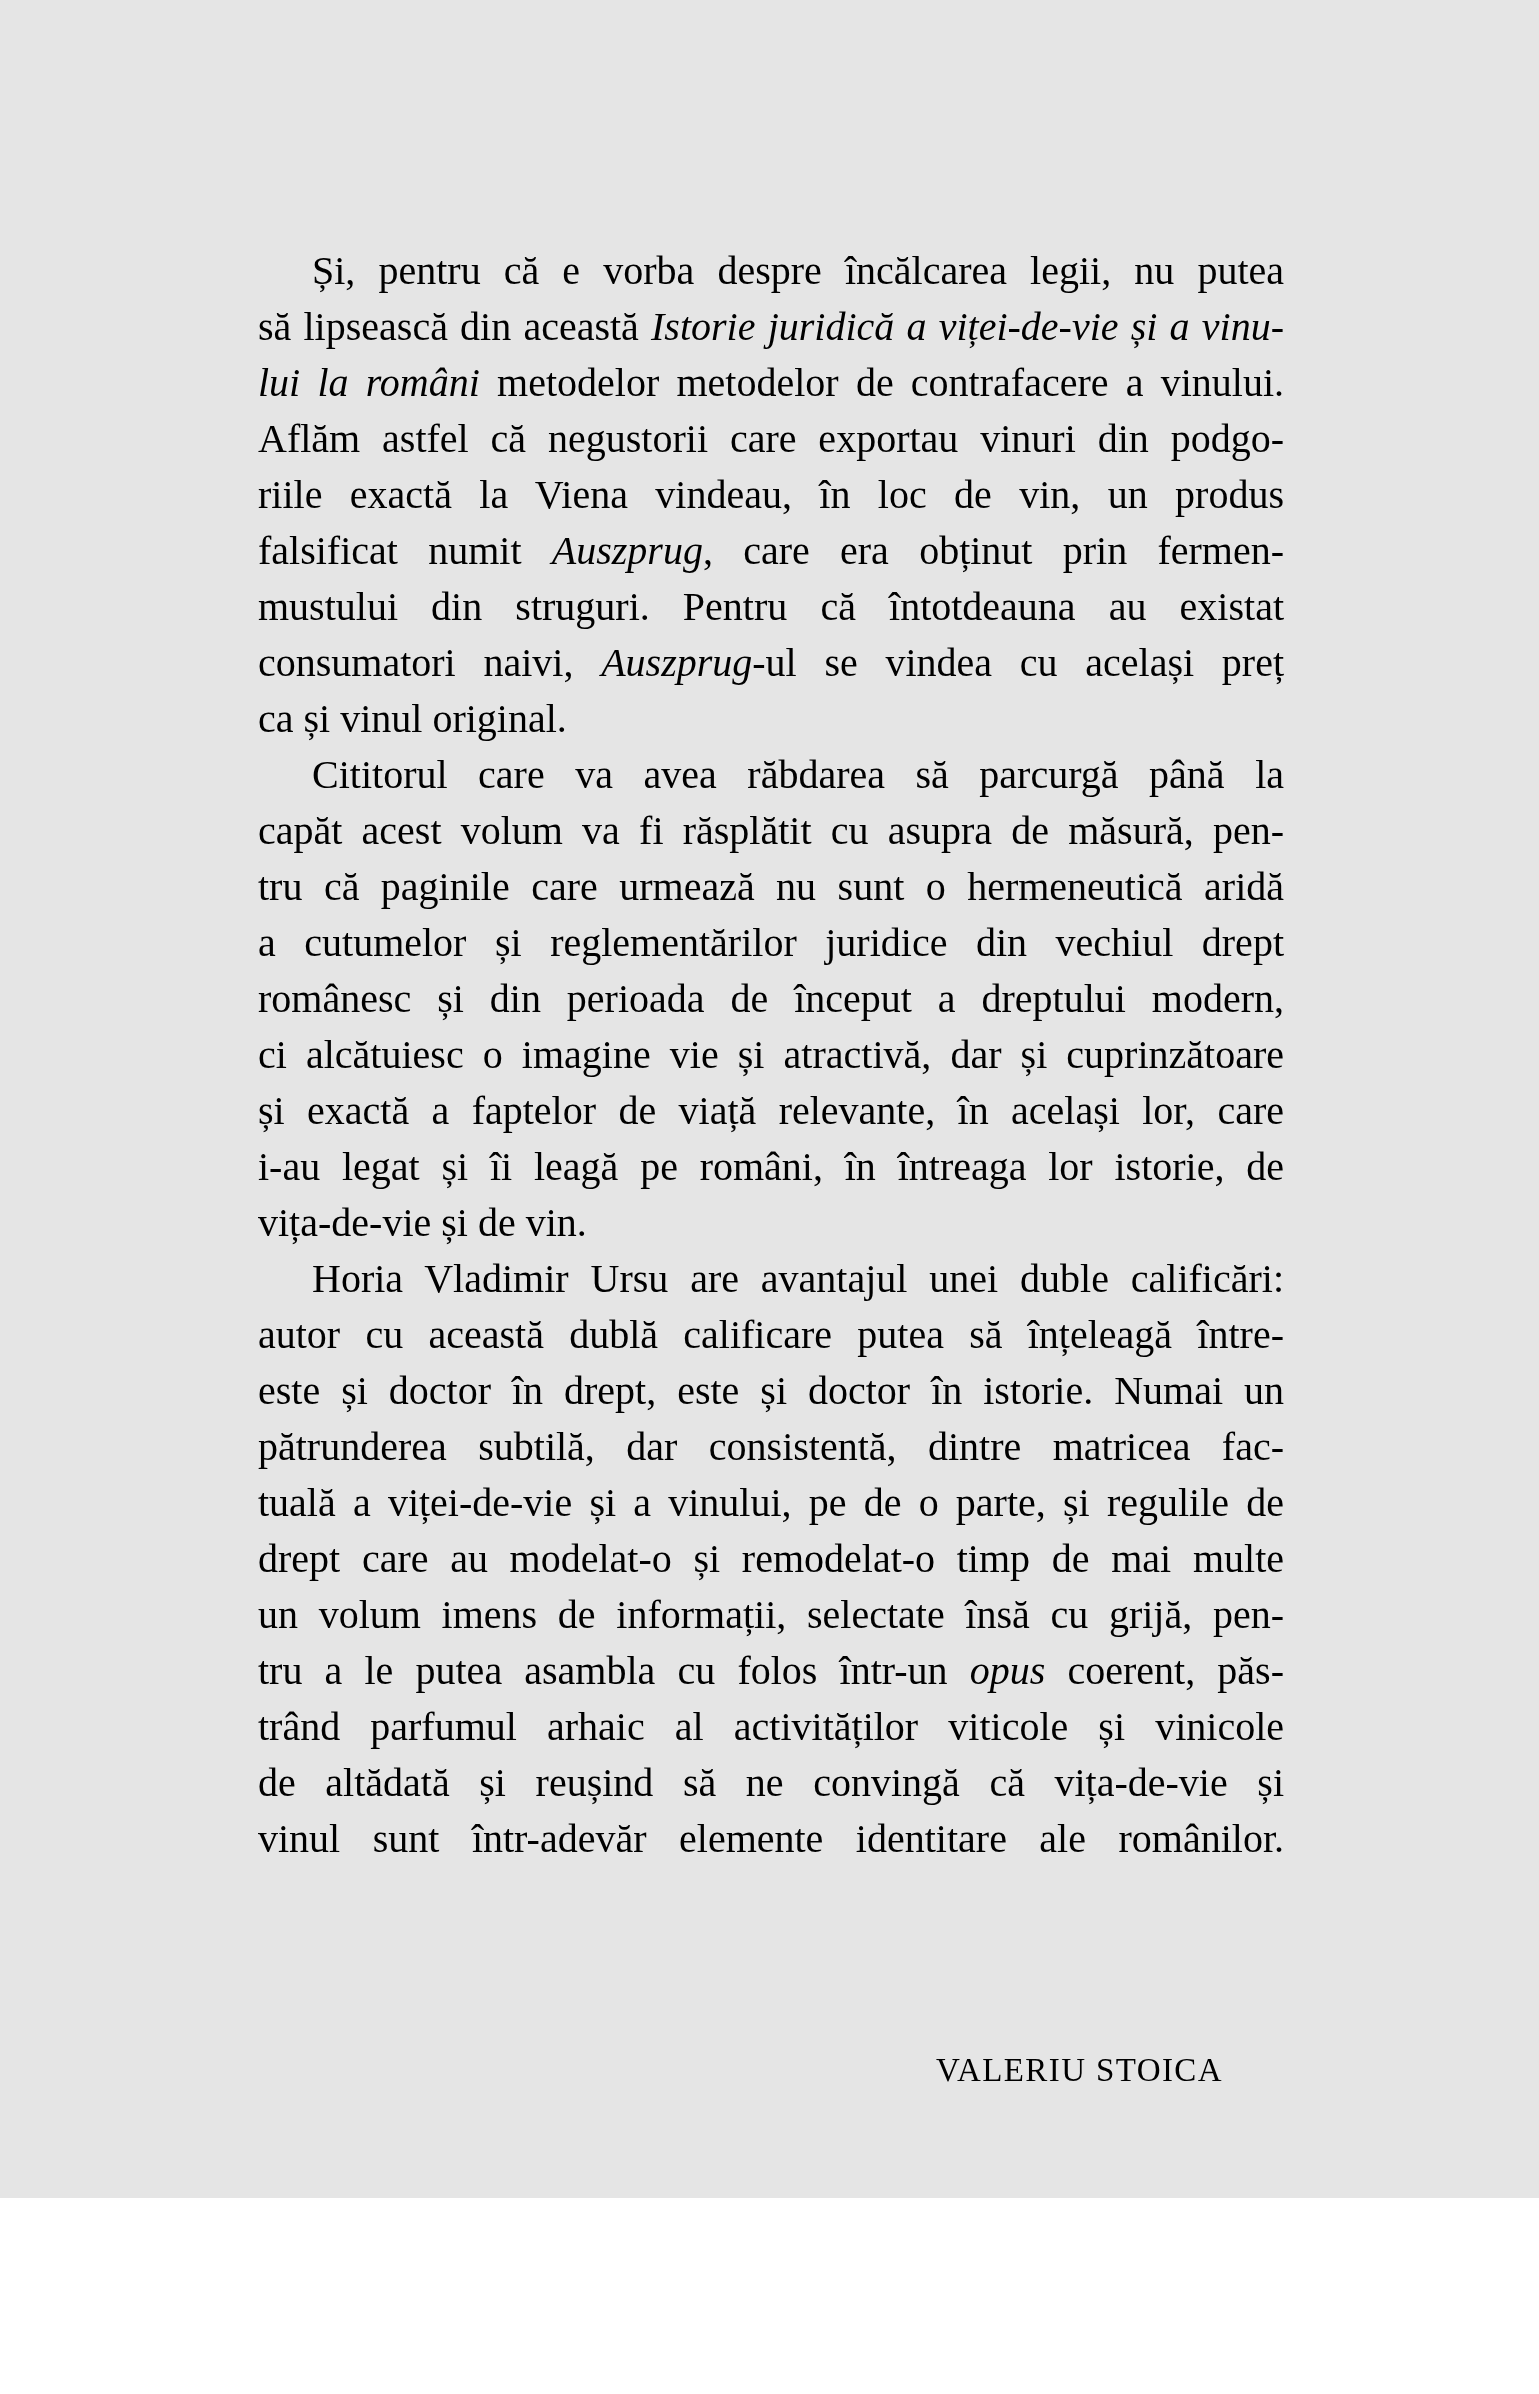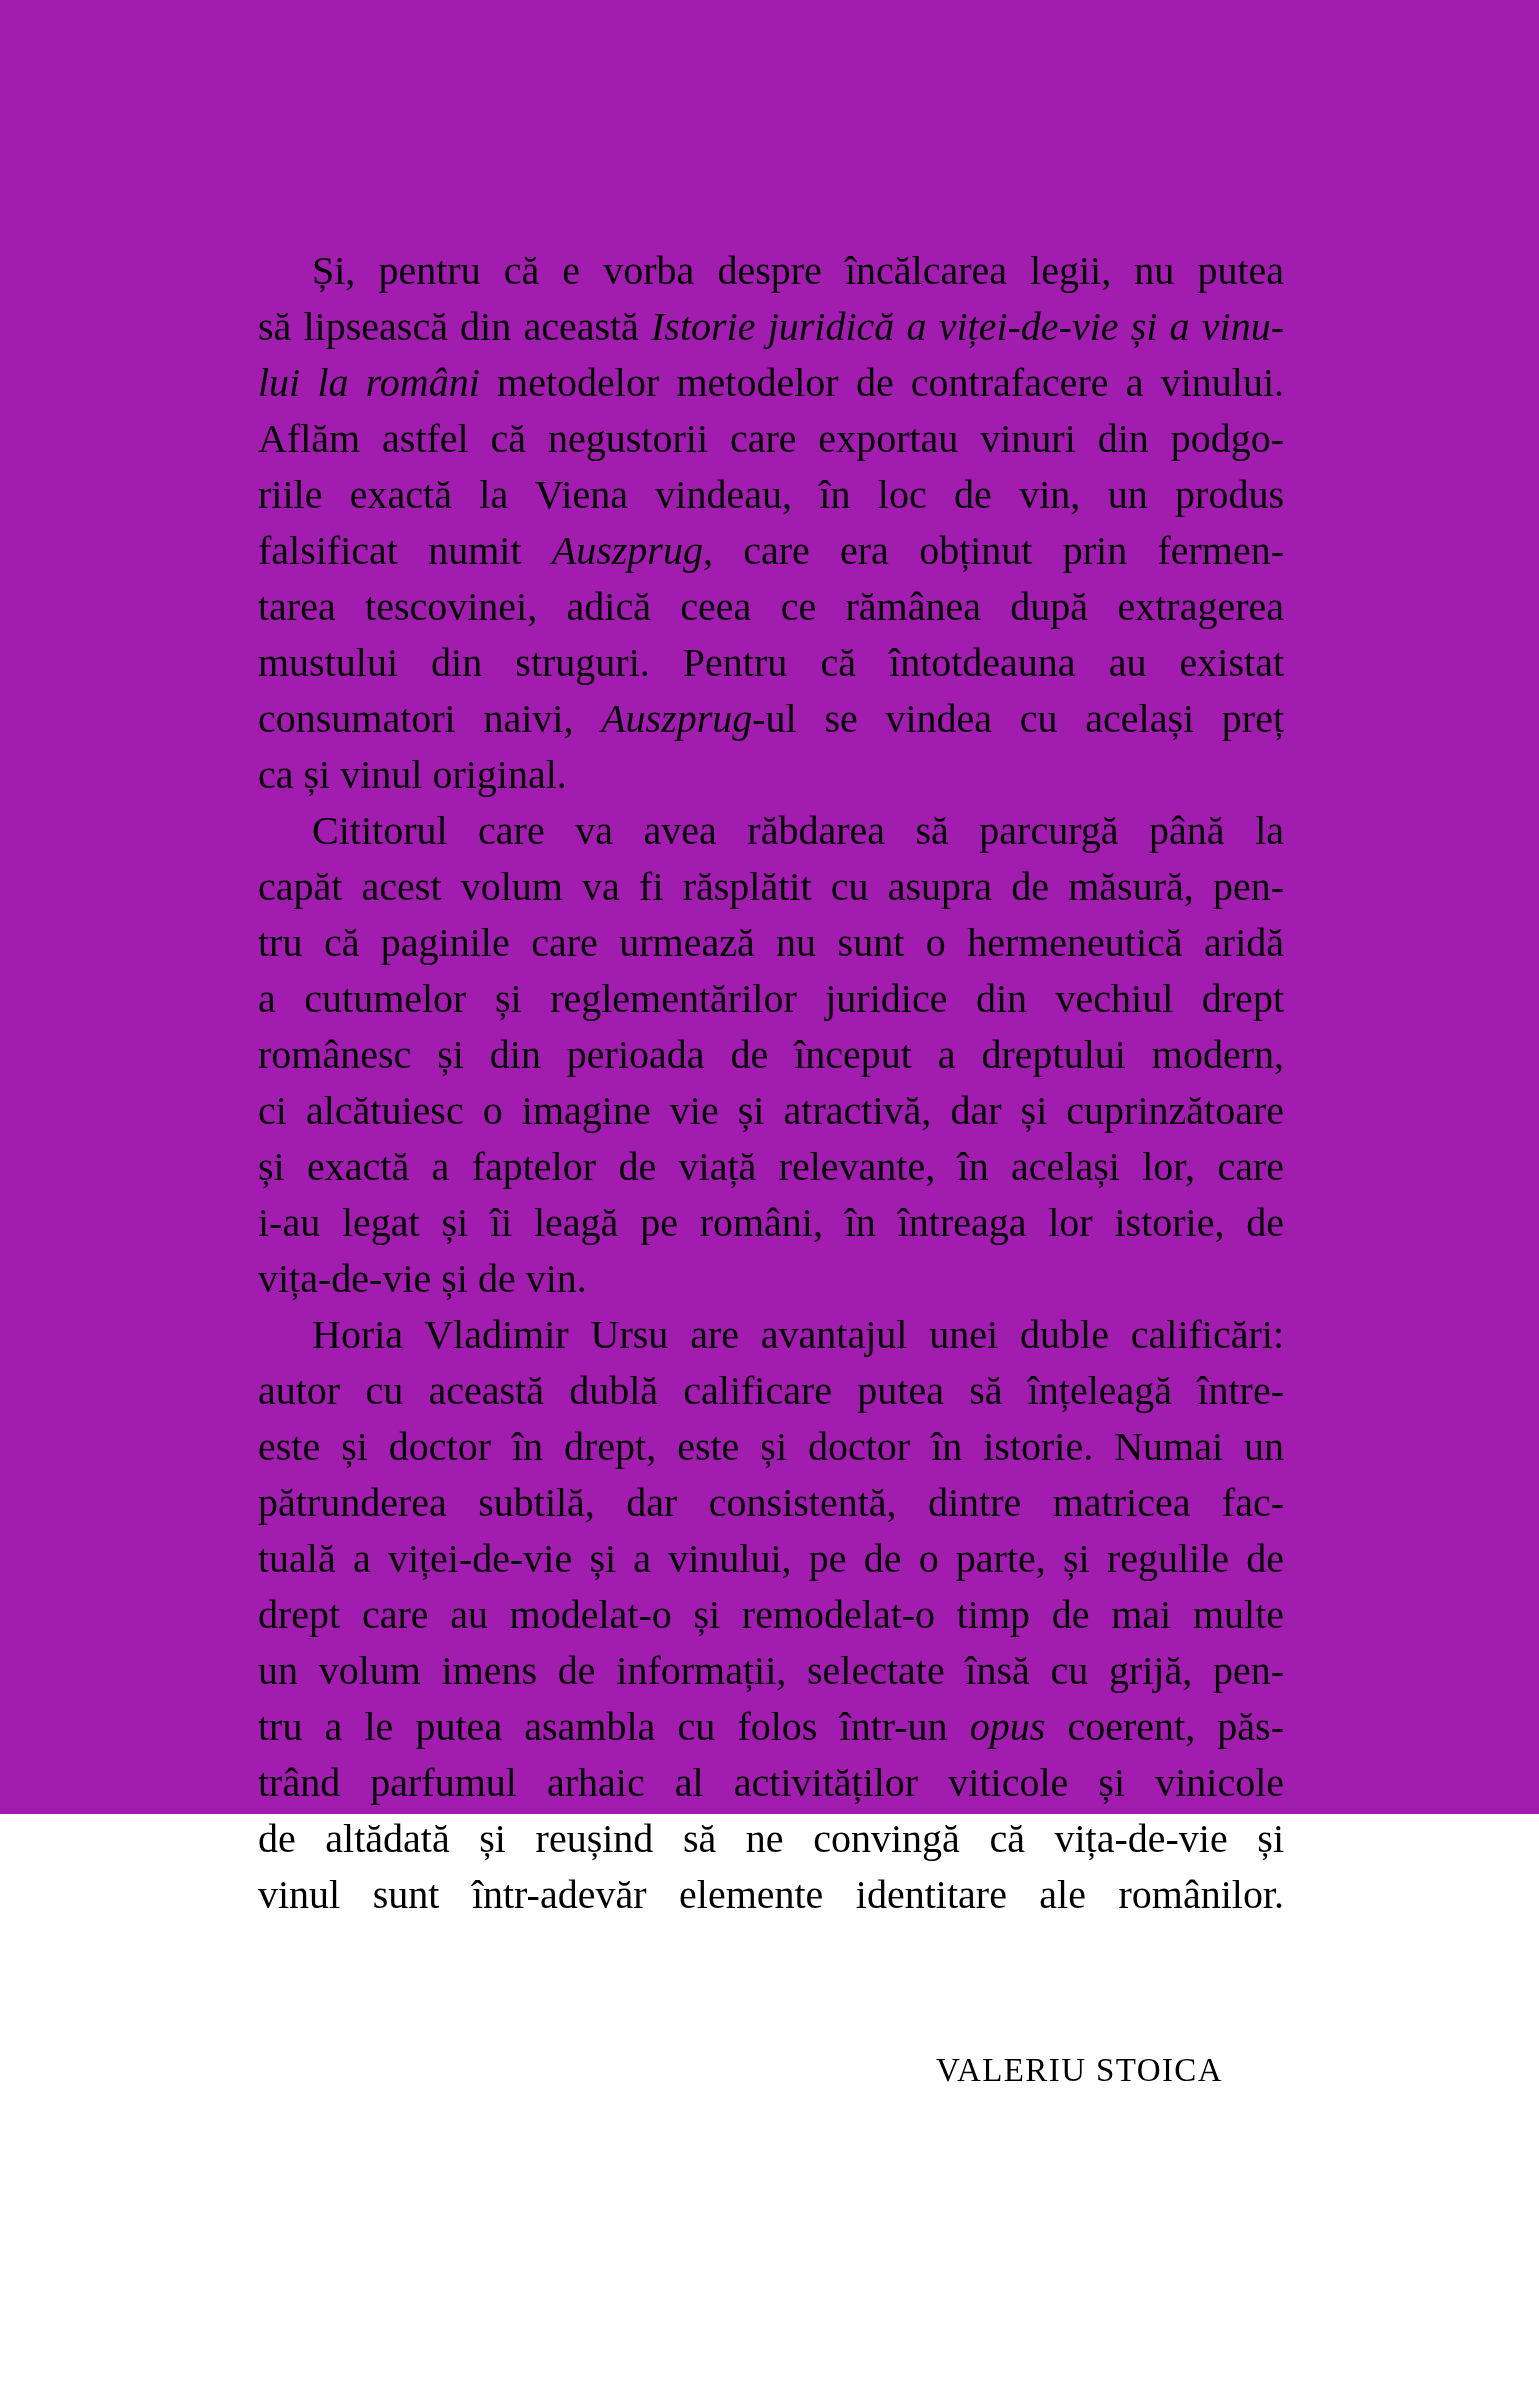--- a/index.html
+++ b/index.html
@@ -5,22 +5,22 @@
   html, body { margin: 0; padding: 0; }
   body {
     width: 1539px; height: 2394px;
     background: #ffffff;
     font-family: "Liberation Serif", serif;
     color: #000000;
     overflow: hidden;
   }
   .page {
     position: relative;
-    width: 1539px; height: 1814px;
-    background: #a21caf;
+    width: 1539px; height: 2198px;
+    background: #e5e5e5;
   }
   .text-block {
     position: absolute;
     left: 258px; top: 243px;
     width: 1026px;
   }
   .line {
     font-size: 40px;
     line-height: 56px;
     height: 56px;
@@ -46,21 +46,20 @@
 <body>
 
 <div class="page">
   <div class="text-block" id="text-block">
       <div class="line indent"><span>Și, pentru că e vorba despre încălcarea legii, nu putea</span></div>
       <div class="line"><span>să lipsească din această </span><span class="it">Istorie juridică a viței-de-vie și a vinu-</span></div>
       <div class="line"><span class="it">lui la români</span><span> metodelor metodelor de contrafacere a vinului.</span></div>
       <div class="line"><span>Aflăm astfel că negustorii care exportau vinuri din podgo-</span></div>
       <div class="line"><span>riile exactă la Viena vindeau, în loc de vin, un produs</span></div>
       <div class="line"><span>falsificat numit </span><span class="it">Auszprug</span><span>, care era obținut prin fermen-</span></div>
-      <div class="line"><span>tarea tescovinei, adică ceea ce rămânea după extragerea</span></div>
       <div class="line"><span>mustului din struguri. Pentru că întotdeauna au existat</span></div>
       <div class="line"><span>consumatori naivi, </span><span class="it">Auszprug</span><span>-ul se vindea cu același preț</span></div>
       <div class="line last"><span>ca și vinul original.</span></div>
       <div class="line indent"><span>Cititorul care va avea răbdarea să parcurgă până la</span></div>
       <div class="line"><span>capăt acest volum va fi răsplătit cu asupra de măsură, pen-</span></div>
       <div class="line"><span>tru că paginile care urmează nu sunt o hermeneutică aridă</span></div>
       <div class="line"><span>a cutumelor și reglementărilor juridice din vechiul drept</span></div>
       <div class="line"><span>românesc și din perioada de început a dreptului modern,</span></div>
       <div class="line"><span>ci alcătuiesc o imagine vie și atractivă, dar și cuprinzătoare</span></div>
       <div class="line"><span>și exactă a faptelor de viață relevante, în același lor, care</span></div>

